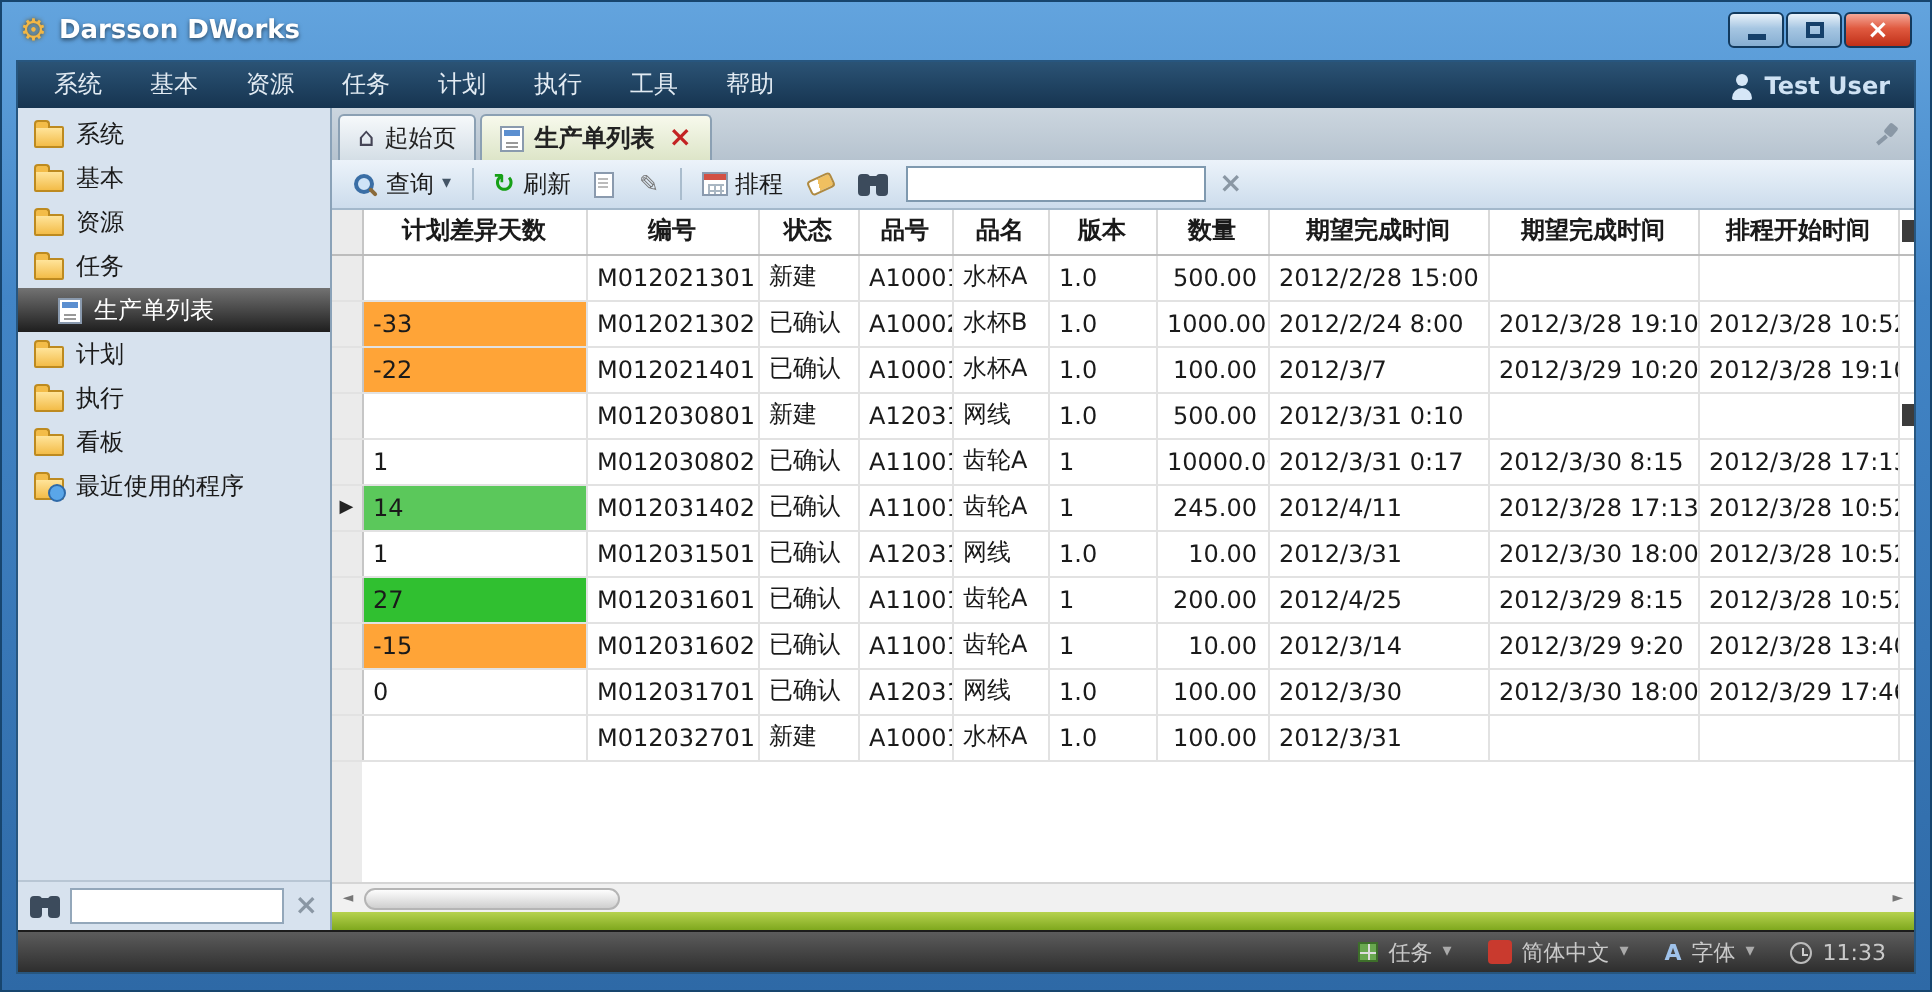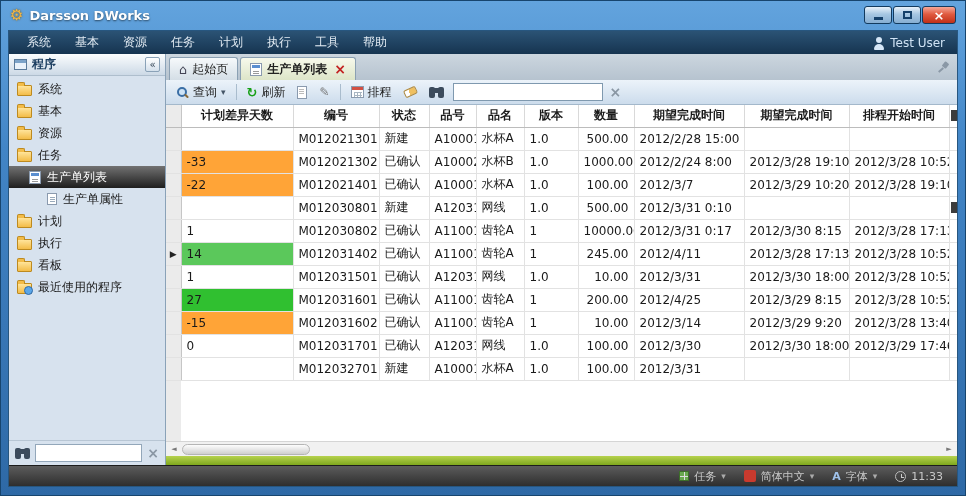--- a/index.html
+++ b/index.html
@@ -16,21 +16,21 @@
     background:linear-gradient(#e9f2fa,#a6c6e2 45%,#86aed2)}
   .win-btn.close{width:34px;background:linear-gradient(#f5a898,#e05a40 45%,#c03018);color:#fff;font-weight:bold;font-size:13px;line-height:1}
   .glyph-min{width:9px;height:3px;background:#15406a;margin-top:7px}
   .glyph-max{width:9px;height:8px;border:2px solid #15406a}
   
   .inner{flex:1;margin:0 8px;display:flex;flex-direction:column;min-height:0;border:1px solid #27567f;background:#fff}
   
   .menubar{height:23px;flex:0 0 23px;background:linear-gradient(#2b5375,#163450);display:flex;align-items:center;color:#e2ebf3;padding:0 6px}
   .menu-items{display:flex;height:100%}
   .menu-item{padding:0 12px;display:flex;align-items:center;white-space:nowrap}
-  .user-box{margin-left:auto;display:flex;align-items:flex-end;gap:5px;color:#cfe2f4;font-weight:normal;padding-right:6px}
+  .user-box{margin-left:auto;display:flex;align-items:flex-end;gap:5px;color:#cfe2f4;font-weight:bold;padding-right:6px}
   .person-icon{position:relative;width:12px;height:13px}
   .person-icon::before{content:"";position:absolute;top:0;left:3px;width:6px;height:6px;border-radius:50%;background:#d6e7f7}
   .person-icon::after{content:"";position:absolute;bottom:0;left:1px;width:10px;height:6px;border-radius:5px 5px 1px 1px;background:#d6e7f7}
   
   .content{flex:1;display:flex;min-height:0}
   
   .sidebar{width:157px;flex:0 0 157px;background:#d7e2ee;border-right:1px solid #8aa2b8;display:flex;flex-direction:column;min-height:0}
   .sidebar-header{height:22px;flex:0 0 22px;background:linear-gradient(#fbfdfe,#ccd9e6);border-bottom:1px solid #aebecd;
     display:flex;align-items:center;gap:5px;padding:0 5px;color:#1d3f61;font-weight:bold}
   .app-icon{width:13px;height:11px;border:1px solid #5a7a9a;background:#eaf2fa;position:relative;flex:0 0 auto}
@@ -152,49 +152,40 @@
           <div class="menu-item">帮助</div>
         </div>
       <div class="user-box">
         <span class="person-icon"></span>
         <span>Test User</span>
       </div>
     </div>
 
     <div class="content">
       <div class="sidebar">
-        <div class="sidebar-header">
-          <span class="app-icon"></span>
-          <span>程序</span>
-          <span class="collapse-btn">«</span>
-        </div>
         <div class="side-items">
             <div class="side-item lv0">
               <span class="folder-icon"></span>
               <span class="side-label">系统</span>
             </div>
             <div class="side-item lv0">
               <span class="folder-icon"></span>
               <span class="side-label">基本</span>
             </div>
             <div class="side-item lv0">
               <span class="folder-icon"></span>
               <span class="side-label">资源</span>
             </div>
             <div class="side-item lv0">
               <span class="folder-icon"></span>
               <span class="side-label">任务</span>
             </div>
             <div class="side-item lv1 selected">
               <span class="form-icon"></span>
               <span class="side-label">生产单列表</span>
-            </div>
-            <div class="side-item lv2">
-              <span class="page-icon"></span>
-              <span class="side-label">生产单属性</span>
             </div>
             <div class="side-item lv0">
               <span class="folder-icon"></span>
               <span class="side-label">计划</span>
             </div>
             <div class="side-item lv0">
               <span class="folder-icon"></span>
               <span class="side-label">执行</span>
             </div>
             <div class="side-item lv0">

